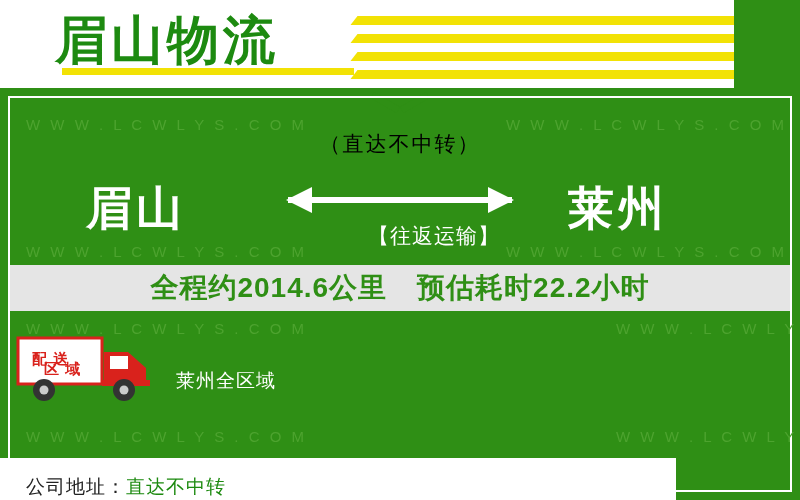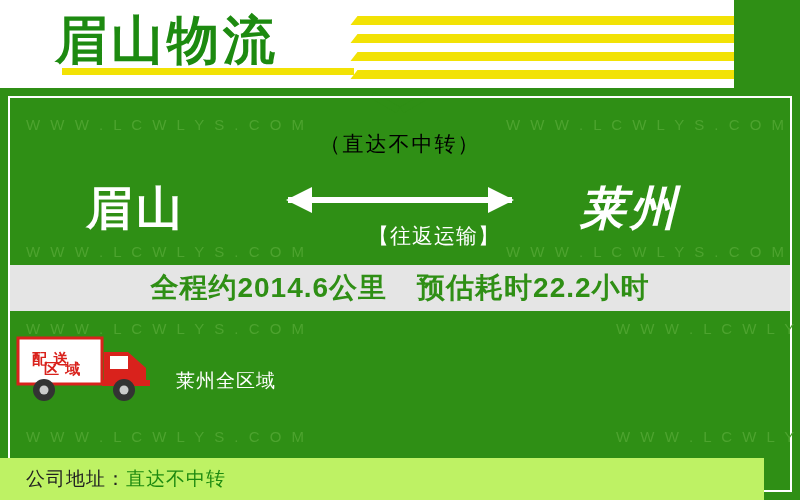--- a/index.html
+++ b/index.html
@@ -91,21 +91,21 @@
   
   .city {
     position: absolute;
     color: #ffffff;
     font-size: 46px;
     font-weight: bold;
     letter-spacing: 4px;
     white-space: nowrap;
   }
   .city-from { left: 86px; top: 178px; }
-  .city-to   { left: 580px; top: 178px; font-style: italic; }
+  .city-to   { left: 568px; top: 178px; }
 
   .direct {
     position: absolute;
     left: 300px; top: 130px;
     width: 200px;
     text-align: center;
     color: #000000;
     font-size: 21px;
     letter-spacing: 2px;
   }
@@ -200,24 +200,24 @@
     font-size: 15px;
     font-weight: bold;
     line-height: 17px;
     letter-spacing: 1px;
   }
 
   
   .addr-bar {
     position: absolute;
     left: 0; bottom: 0;
-    width: 764px; height: 42px;
-    background: #bef264;
+    width: 676px; height: 42px;
+    background: #ffffff;
     display: flex;
-    align-items: center;
+    align-items: flex-end;
   }
   .addr-label {
     margin-left: 26px;
     font-size: 19px;
     color: #222222;
     letter-spacing: 1px;
   }
   .addr-value {
     font-size: 19px;
     color: #1d8a10;

